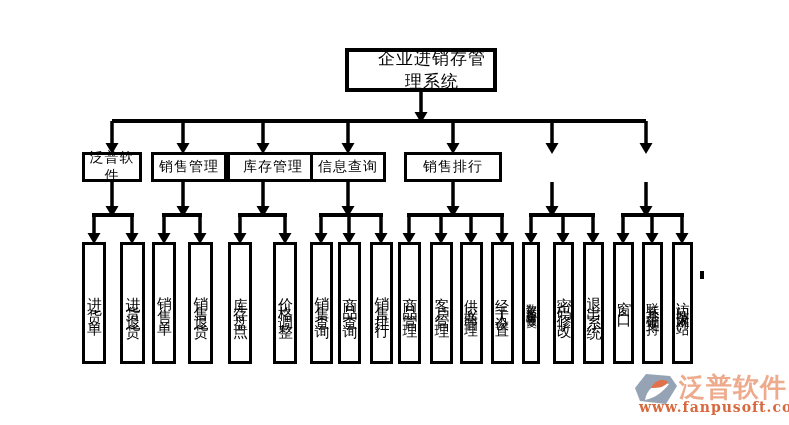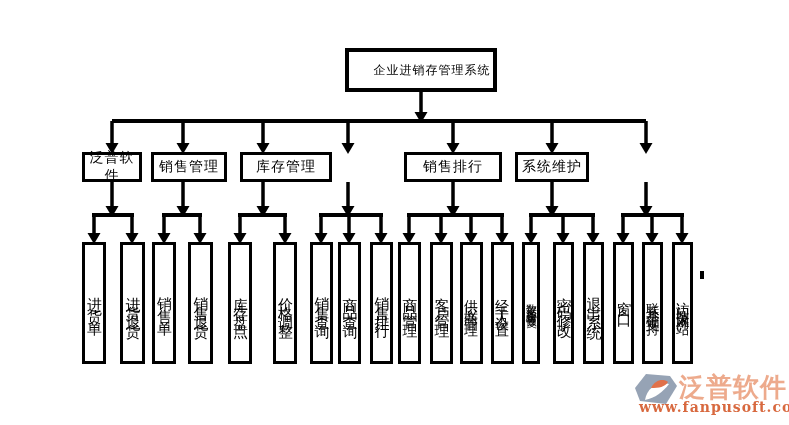--- a/index.html
+++ b/index.html
@@ -6,21 +6,21 @@
   #canvas{
     position:relative;width:789px;height:425px;background:#ffffff;overflow:hidden;
     font-family:"DejaVu Serif","Liberation Serif",serif;color:#000;
   }
   #connectors{position:absolute;left:0;top:0;z-index:1;}
   .node{
     position:absolute;background:#ffffff;border:3px solid #000;
     display:flex;align-items:center;justify-content:center;
     box-sizing:border-box;z-index:2;text-align:center;
   }
-  .root{left:345px;top:48px;width:152px;height:44px;border-width:4px;font-size:12px;letter-spacing:1px;padding-left:22px;}
+  .root{left:345px;top:48px;width:152px;height:44px;border-width:4px;font-size:17px;letter-spacing:1px;padding-left:22px;}
   .cat{top:152px;height:30px;font-size:14px;letter-spacing:1px;}
   .vnode{top:242px;height:122px;}
   .vtext{
     writing-mode:vertical-rl;text-orientation:upright;
     line-height:1;white-space:nowrap;
   }
   .t2{font-size:15px;letter-spacing:14px;}
   .t3{font-size:15px;letter-spacing:12px;}
   .t4{font-size:15px;letter-spacing:9px;}
   .t5{font-size:14px;letter-spacing:6px;}
@@ -119,23 +119,23 @@
       <line x1="652" y1="215" x2="652" y2="233" stroke="#000000" stroke-width="3.5"></line>
       <polygon points="645.5,233 658.5,233 652,244" fill="#000000"></polygon>
       <line x1="682" y1="215" x2="682" y2="233" stroke="#000000" stroke-width="3.5"></line>
       <polygon points="675.5,233 688.5,233 682,244" fill="#000000"></polygon>
     </svg>
 
   <div class="node root">企业进销存管理系统</div>
 
   <div class="node cat" style="left:82px;width:60px">泛普软件</div>
   <div class="node cat" style="left:151px;width:76px">销售管理</div>
-  <div class="node cat" style="left:240px;width:92px">库存管理</div>
+  <div class="node cat" style="left:227px;width:92px">库存管理</div>
+  <div class="node cat" style="left:310px;width:76px">信息查询</div>
   <div class="node cat" style="left:404px;width:98px">销售排行</div>
-  <div class="node cat" style="left:515px;width:74px">系统维护</div>
 
   <div class="node vnode" style="left:82px;width:24px">
       <span class="vtext t3">进货单</span>
     </div>
   <div class="node vnode" style="left:120px;width:25px">
       <span class="vtext t4">进货退货</span>
     </div>
   <div class="node vnode" style="left:152px;width:24px">
       <span class="vtext t3">销售单</span>
     </div>

